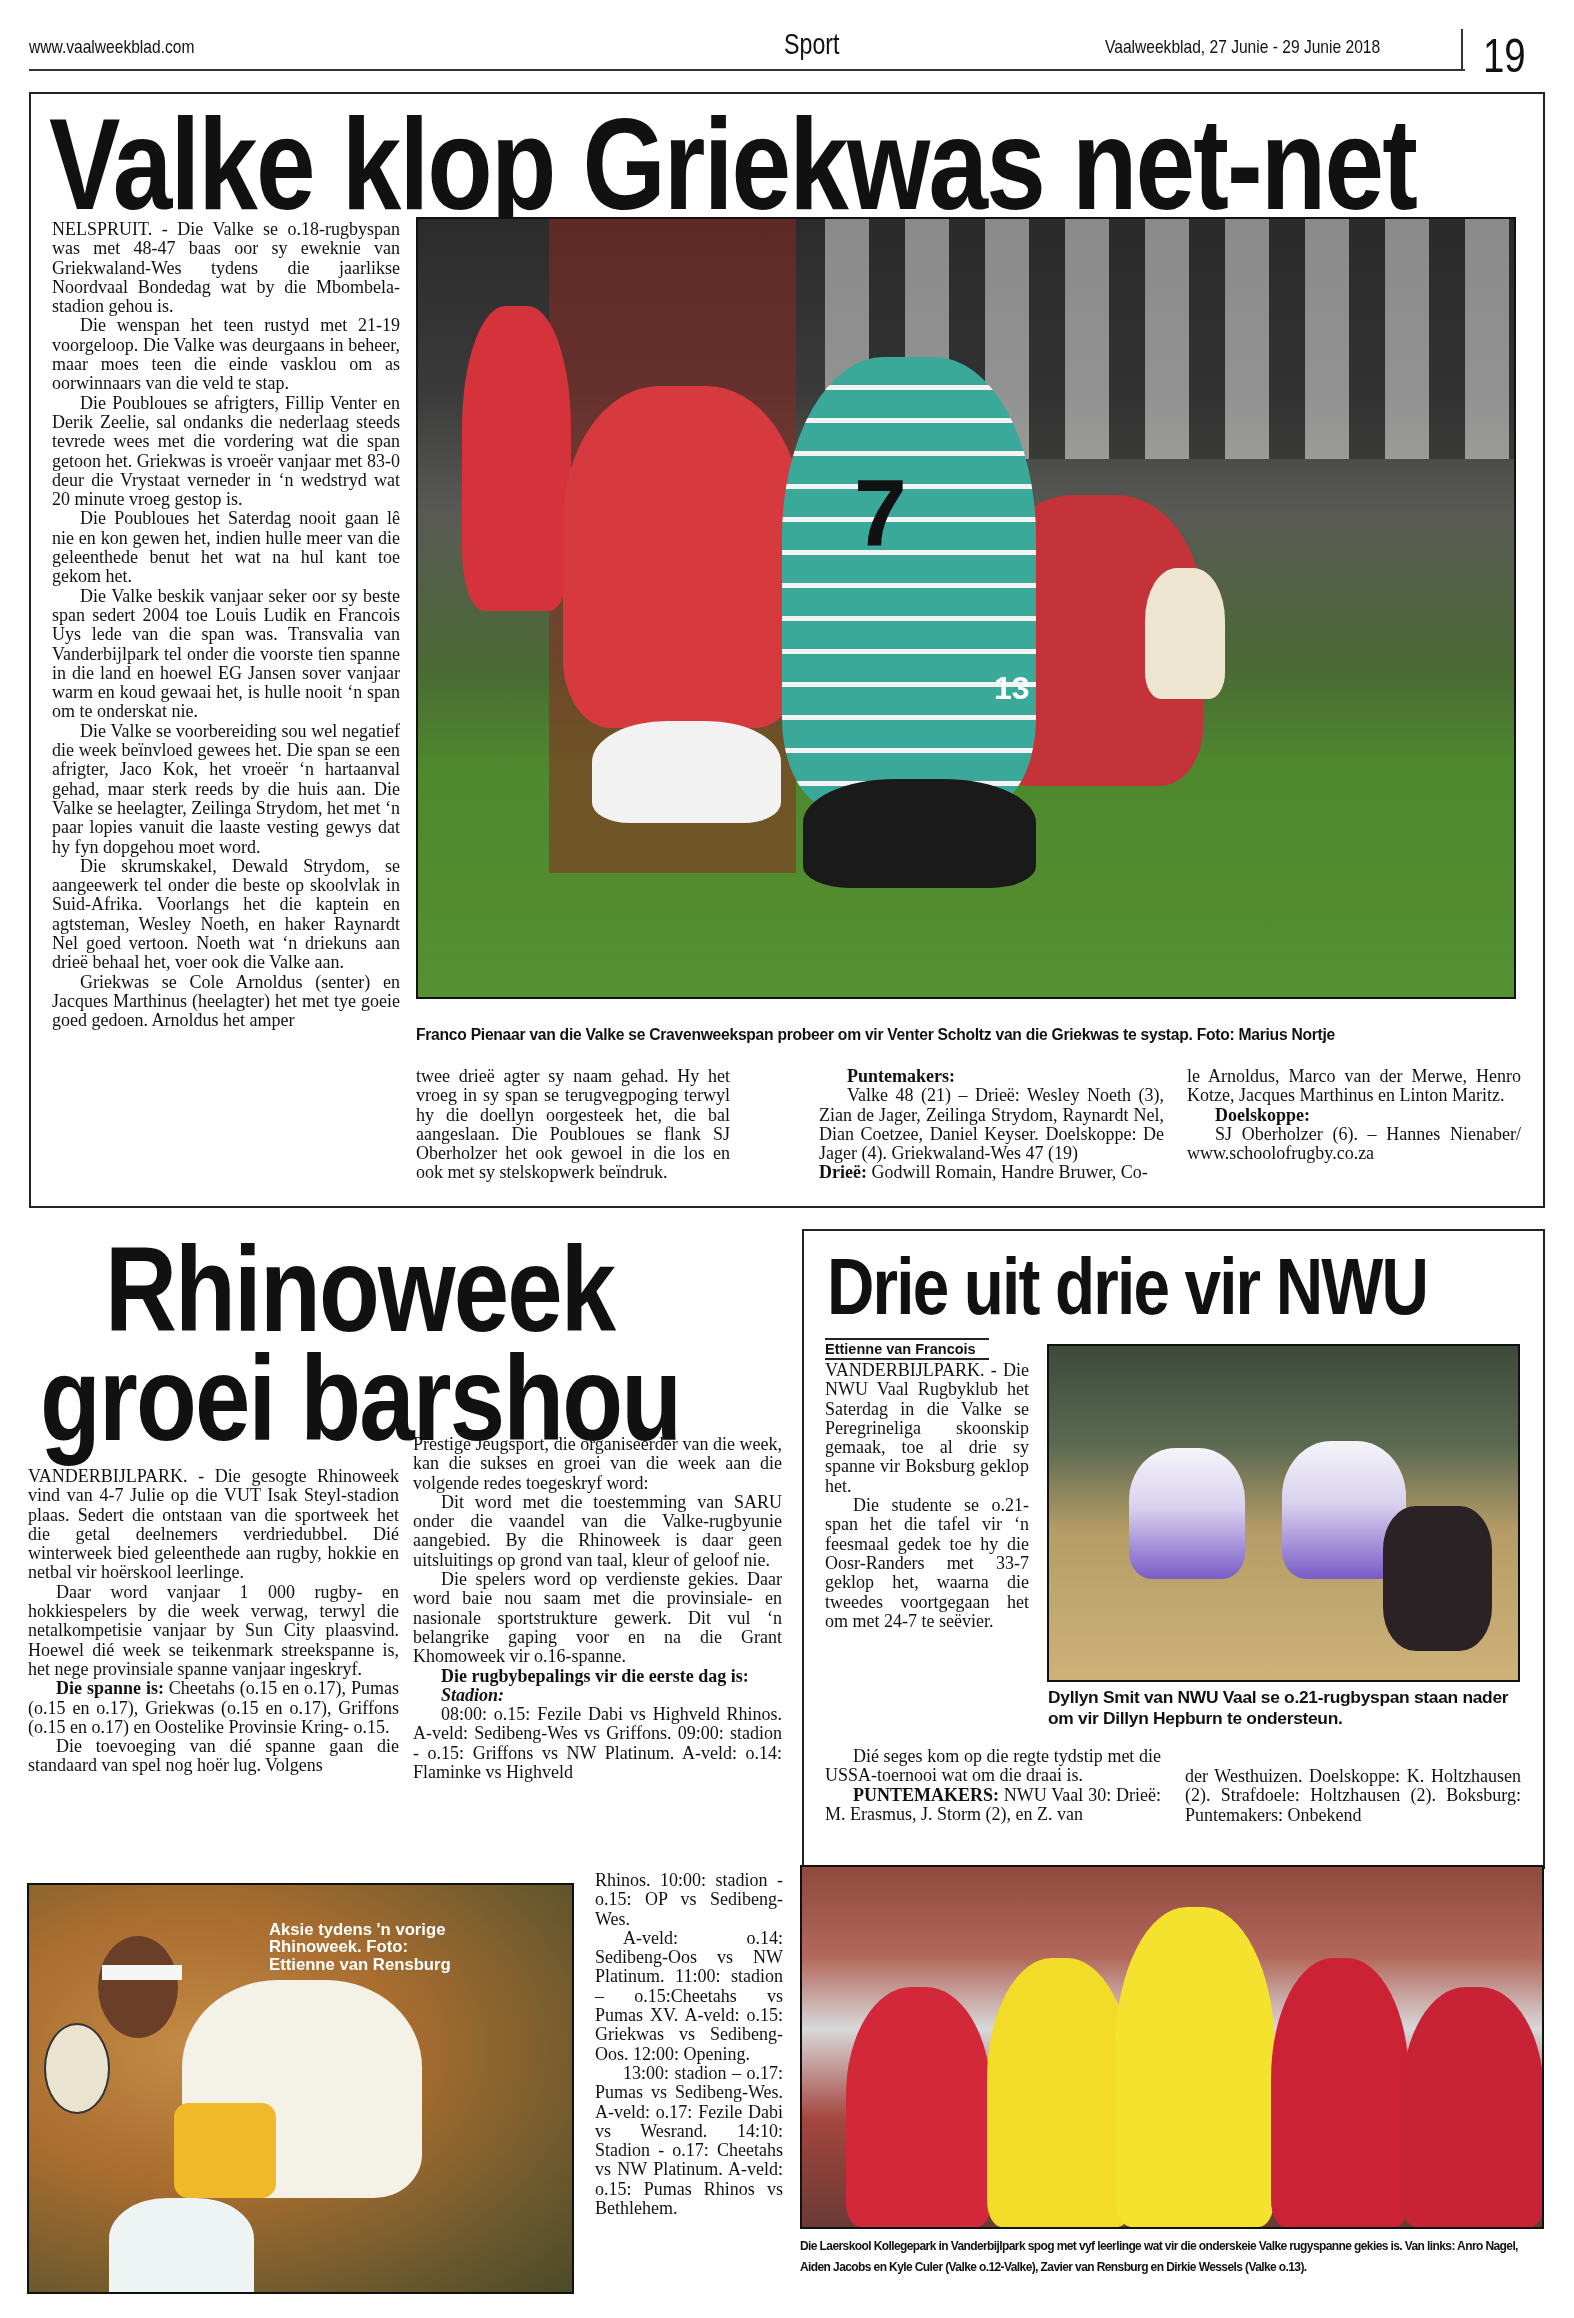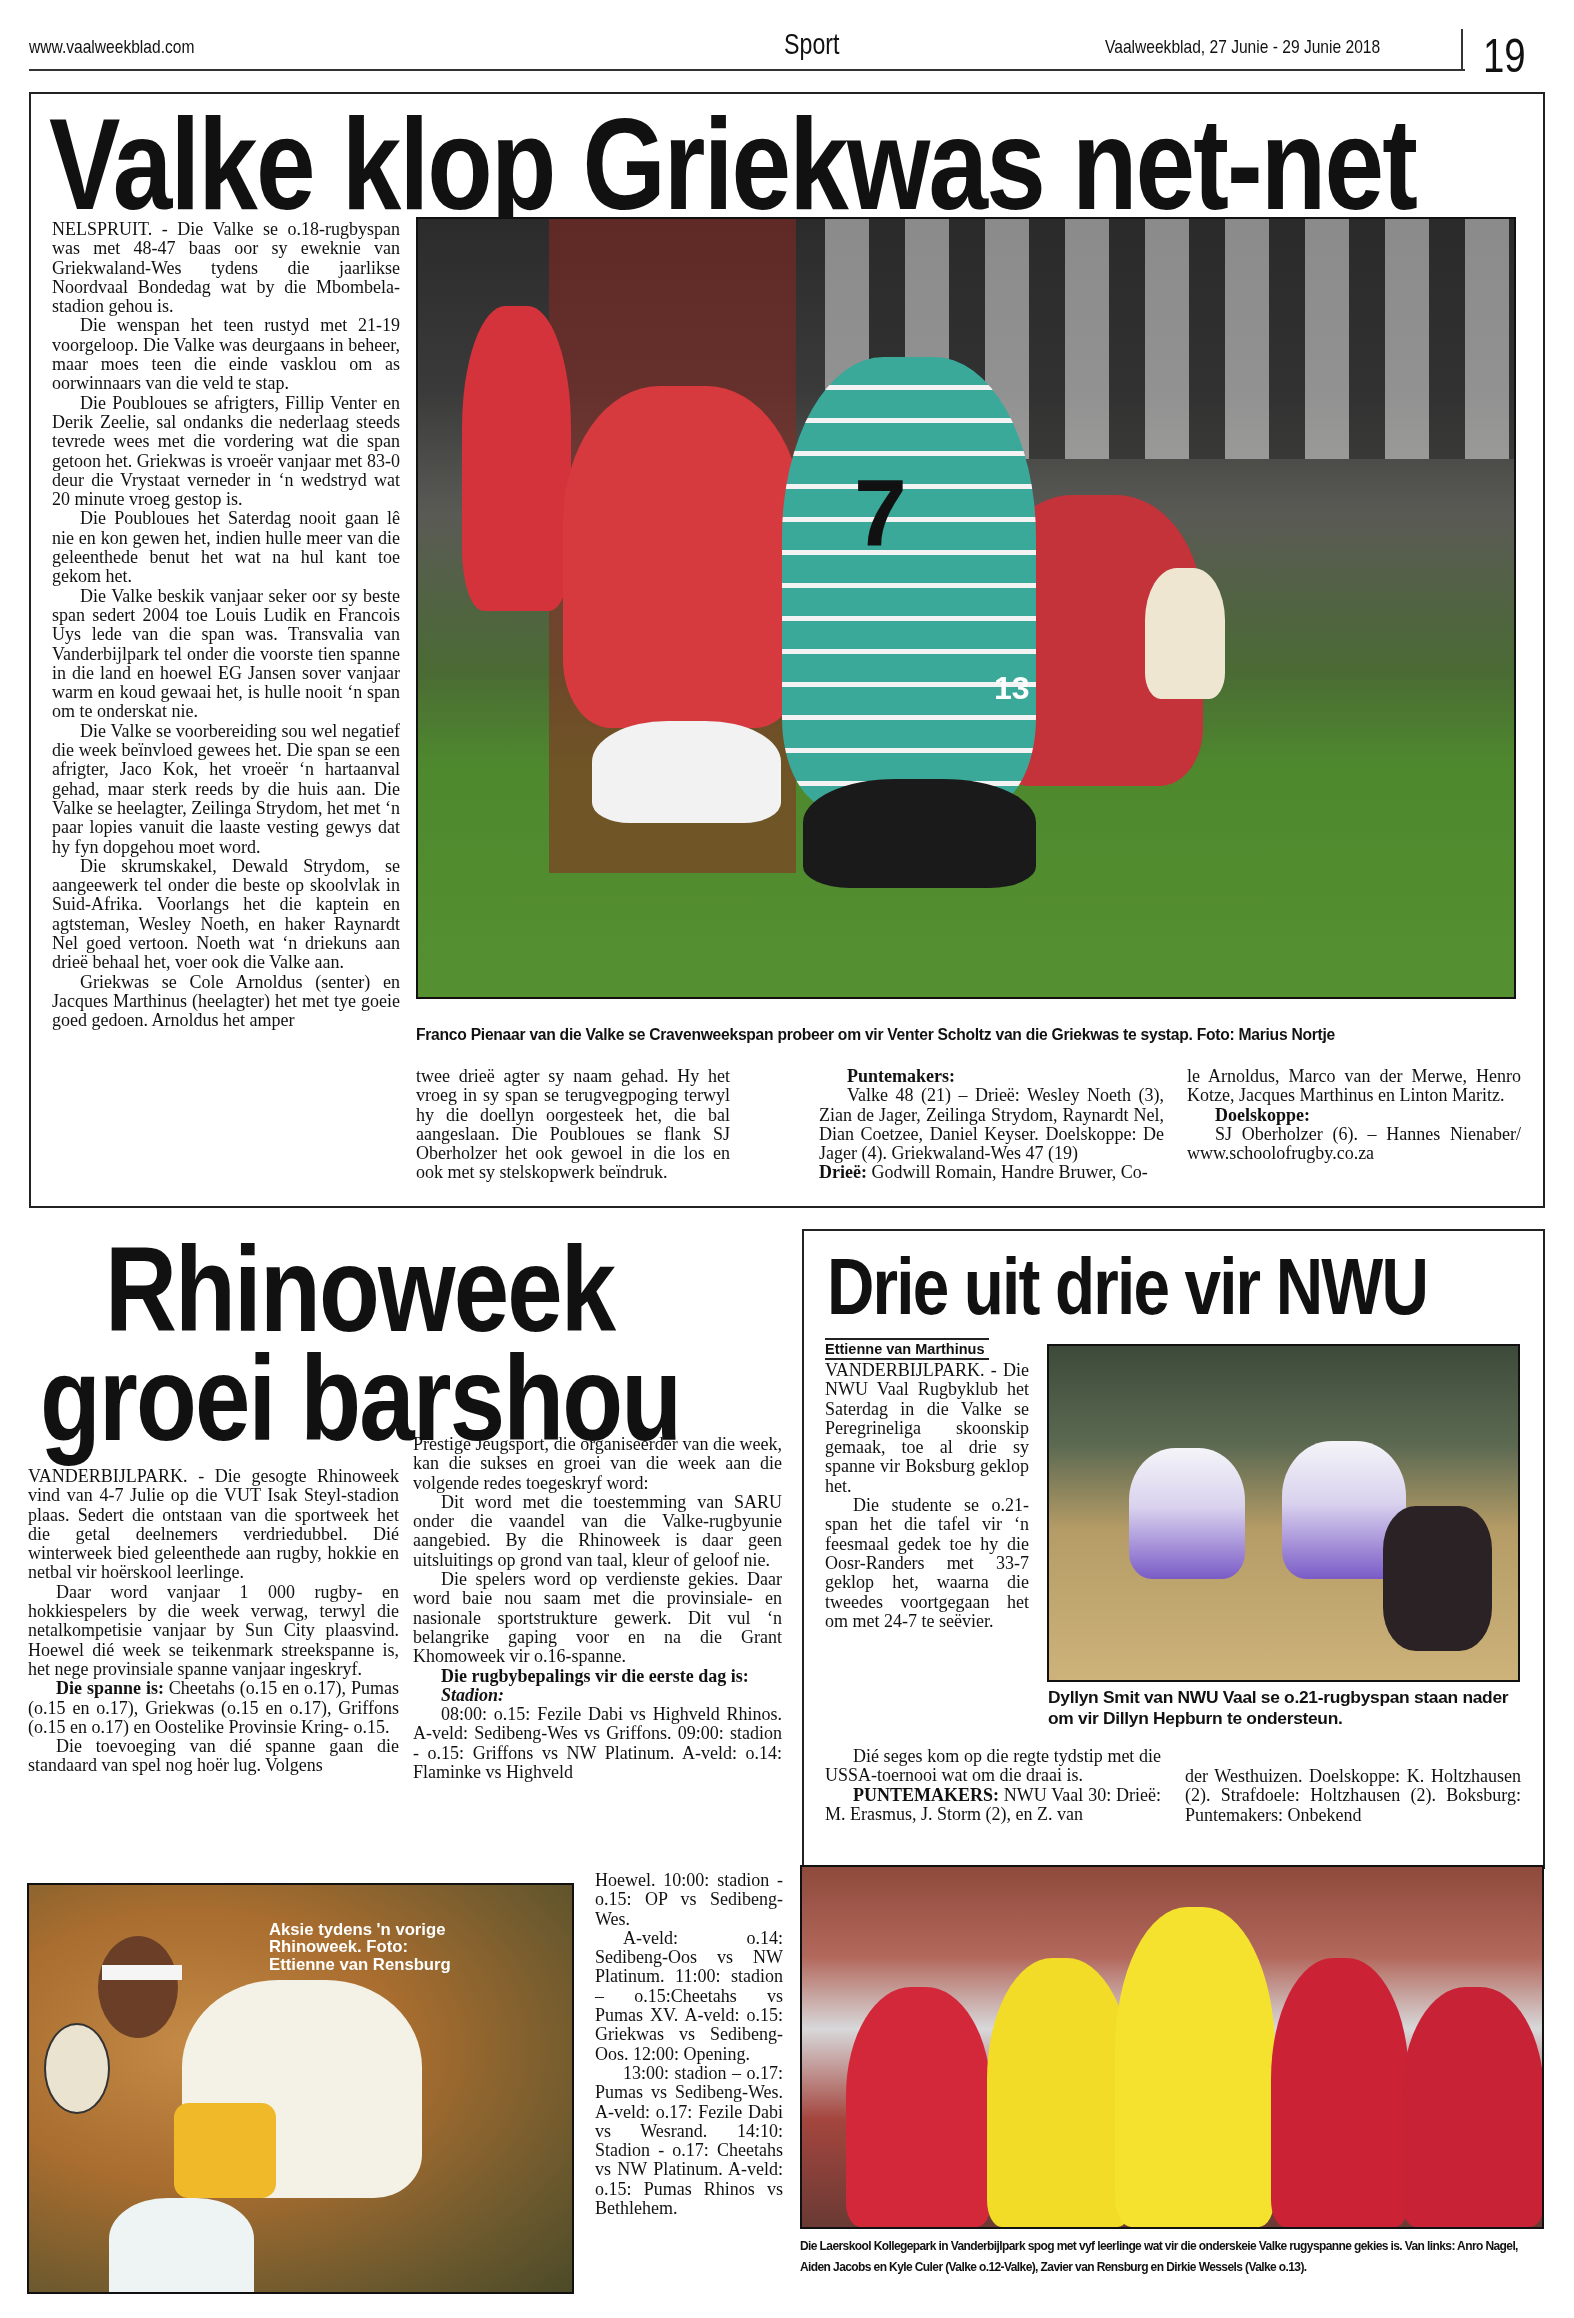--- a/index.html
+++ b/index.html
@@ -151,38 +151,38 @@
 <div class="abs col serif" style="left:413px; top:1406px; width:369px;margin-top:29px;">
   <p class="noindent">Prestige Jeugsport, die organiseerder van die week, kan die sukses en groei van die week aan die volgende redes toegeskryf word:</p>
   <p>Dit word met die toestemming van SARU onder die vaandel van die Valke-rugbyunie aangebied. By die Rhinoweek is daar geen uitsluitings op grond van taal, kleur of geloof nie.</p>
   <p>Die spelers word op verdienste gekies. Daar word baie nou saam met die provinsiale- en nasionale sportstrukture gewerk. Dit vul ‘n belangrike gaping voor en na die Grant Khomoweek vir o.16-spanne.</p>
   <p style="font-weight:bold;">Die rugbybepalings vir die eerste dag is:</p>
   <p style="font-weight:bold;font-style:italic;">Stadion:</p>
   <p>08:00: o.15: Fezile Dabi vs Highveld Rhinos. A-veld: Sedibeng-Wes vs Griffons. 09:00: stadion - o.15: Griffons vs NW Platinum. A-veld: o.14: Flaminke vs Highveld</p>
 </div>
 
 <div class="abs col serif" style="left:595px; top:1871px; width:188px;">
-  <p class="noindent">Hoewel. 10:00: stadion - o.15: OP vs Sedibeng-Wes.</p>
+  <p class="noindent">Rhinos. 10:00: stadion - o.15: OP vs Sedibeng-Wes.</p>
   <p>A-veld: o.14: Sedibeng-Oos vs NW Platinum. 11:00: stadion – o.15:Cheetahs vs Pumas XV. A-veld: o.15: Griekwas vs Sedibeng-Oos. 12:00: Opening.</p>
   <p>13:00: stadion – o.17: Pumas vs Sedibeng-Wes. A-veld: o.17: Fezile Dabi vs Wesrand. 14:10: Stadion - o.17: Cheetahs vs NW Platinum. A-veld: o.15: Pumas Rhinos vs Bethlehem.</p>
 </div>
 
 <div class="abs photo photo2">
   <div class="jersey"></div>
   <div class="shorts"></div>
   <div class="head"></div>
   <div class="band"></div>
   <div class="ball"></div>
   <div class="tackler"></div>
   <div class="abs photo2-cap">Aksie tydens 'n vorige Rhinoweek. Foto: Ettienne van Rensburg</div>
 </div>
 
 <div class="abs box box2"></div>
 <div class="abs headline h3">Drie uit drie vir NWU</div>
-<div class="abs byline">Ettienne van Marthinus</div>
+<div class="abs byline">Ettienne van Francois</div>
 
 <div class="abs col serif" style="left:825px; top:1361px; width:204px;">
   <p class="noindent">VANDERBIJLPARK. - Die NWU Vaal Rugbyklub het Saterdag in die Valke se Peregrineliga skoonskip gemaak, toe al drie sy spanne vir Boksburg geklop het.</p>
   <p>Die studente se o.21-span het die tafel vir ‘n feesmaal gedek toe hy die Oosr-Randers met 33-7 geklop het, waarna die tweedes voortgegaan het om met 24-7 te seëvier.</p>
 </div>
 
 <div class="abs photo photo3">
   <div class="pl s1"></div>
   <div class="pl s2"></div>
   <div class="tk"></div>

